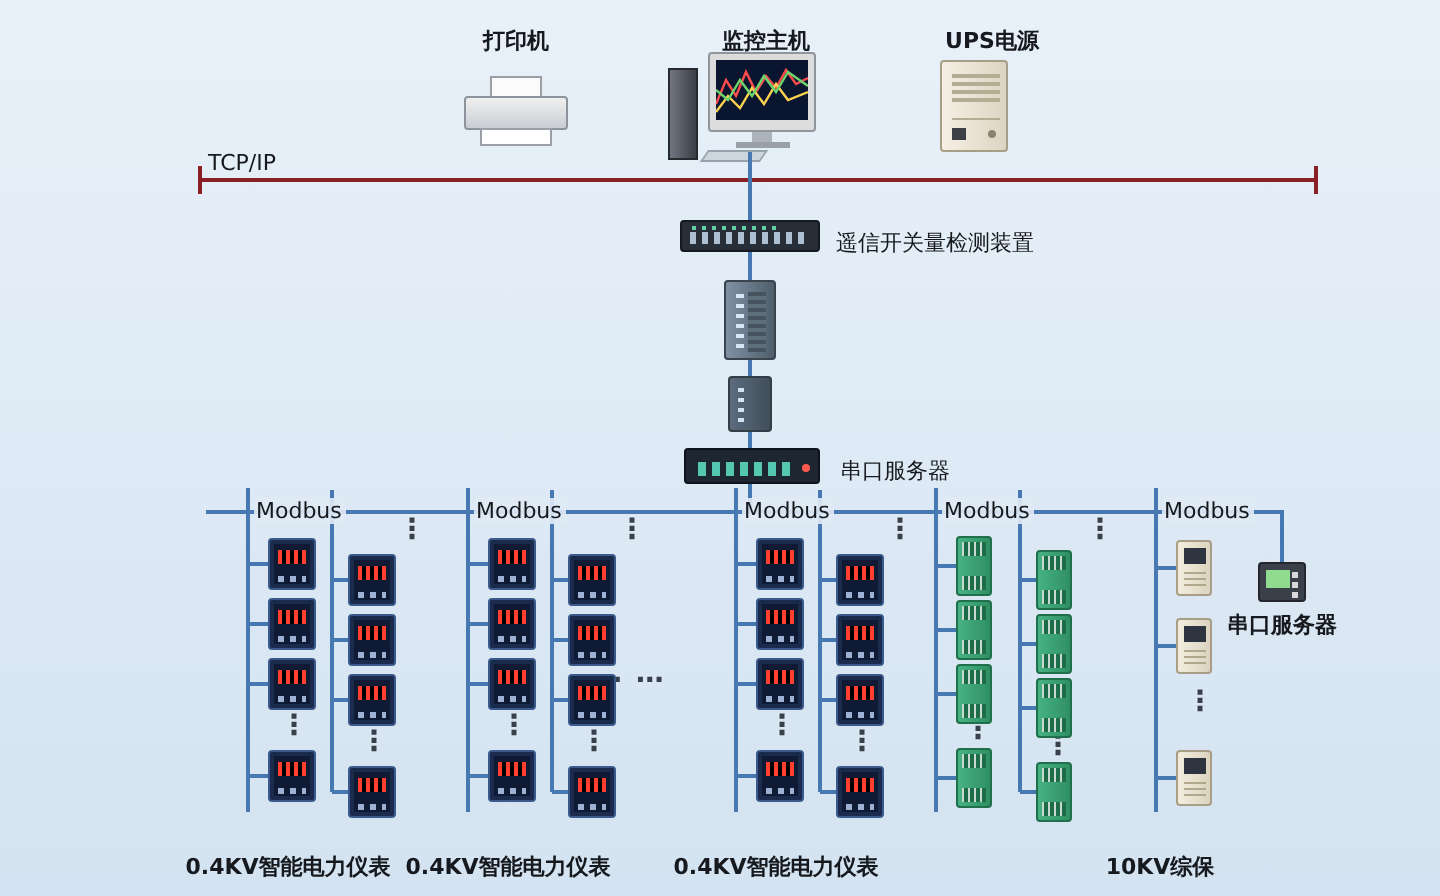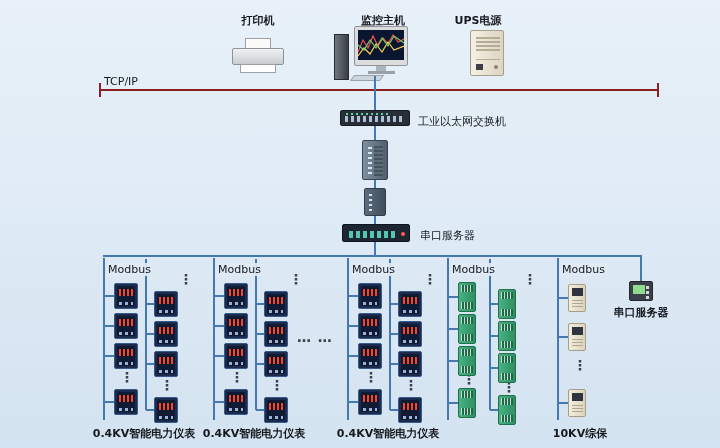--- a/index.html
+++ b/index.html
@@ -67,21 +67,21 @@
             background:repeating-linear-gradient(180deg,#cfe3f2 0 2px, rgba(0,0,0,0) 2px 5px); }
 
   
   .sserver { position:absolute; left:342px; top:224px; width:68px; height:18px;
              background:#1d2631; border:1px solid #0e141c; border-radius:2px; }
   .ss-ports{ position:absolute; left:6px; top:6px; width:46px; height:7px;
              background:repeating-linear-gradient(90deg,#53c7b0 0 4px, rgba(0,0,0,0) 4px 7px); }
   .ss-led  { position:absolute; right:4px; top:7px; width:4px; height:4px; border-radius:50%; background:#ff5a4e; }
 
   
-  .group  { position:absolute; top:258px; width:92px; height:190px; }
+  .group  { position:absolute; top:244px; width:92px; height:190px;margin-left:20px; }
   .mlabel { position:absolute; left:4px; top:5px; font-size:11px; color:#16191e;
             background:rgba(222,233,244,0.92); padding:0 2px 0 1px; z-index:2; }
 
   .meter { position:absolute; width:24px; height:26px; background:#0f1b35;
            border:1px solid #3a5a8c; border-radius:2px; box-shadow:inset 0 0 0 2px #1b2b4d; z-index:1; }
   .meter::before { content:""; position:absolute; left:4px; top:5px; width:14px; height:7px;
            background-color:#030303;
            background-image:repeating-linear-gradient(90deg,#ff4030 0 2px, rgba(0,0,0,0) 2px 4px); }
   .meter::after  { content:""; position:absolute; left:4px; bottom:3px; width:14px; height:3px;
            background:repeating-linear-gradient(90deg,#9db1d4 0 3px, rgba(0,0,0,0) 3px 6px); }
@@ -108,21 +108,21 @@
   .gen::after  { content:""; position:absolute; right:3px; top:4px; width:3px; height:3px; background:#d9d9d9;
                  box-shadow:0 5px 0 #d9d9d9, 0 10px 0 #d9d9d9; }
 </style>
 </head>
 <body>
 
 <div class="stage">
 
   <div class="lbl c" style="left:228px;top:13px;width:60px">打印机</div>
   <div class="lbl c" style="left:350px;top:13px;width:66px">监控主机</div>
-  <div class="lbl c" style="left:448px;top:13px;width:60px">UPS电源</div>
+  <div class="lbl c" style="left:466px;top:13px;width:60px">UPS电源</div>
 
   <div class="printer">
     <div class="p-paper"></div>
     <div class="p-body"></div>
     <div class="p-out"></div>
   </div>
 
   <div class="host">
     <div class="h-tower"></div>
     <div class="h-monitor">
@@ -146,21 +146,21 @@
   <div class="rline" style="left:100px;top:89px;width:558px;height:2px"></div>
   <div class="rline" style="left:99px;top:83px;width:2px;height:14px"></div>
   <div class="rline" style="left:657px;top:83px;width:2px;height:14px"></div>
 
   <div class="bline" style="left:374px;top:76px;width:2px;height:181px"></div>
 
   <div class="switch">
     <div class="sw-leds"></div>
     <div class="sw-ports"></div>
   </div>
-  <div class="lbl" style="left:418px;top:114px">工业以太网交换机</div>
+  <div class="lbl" style="left:418px;top:114px">遥信开关量检测装置</div>
 
   <div class="conv1">
     <div class="c-leds"></div>
     <div class="c-ridge"></div>
   </div>
   <div class="conv2">
     <div class="c-leds2"></div>
   </div>
 
   <div class="sserver">

